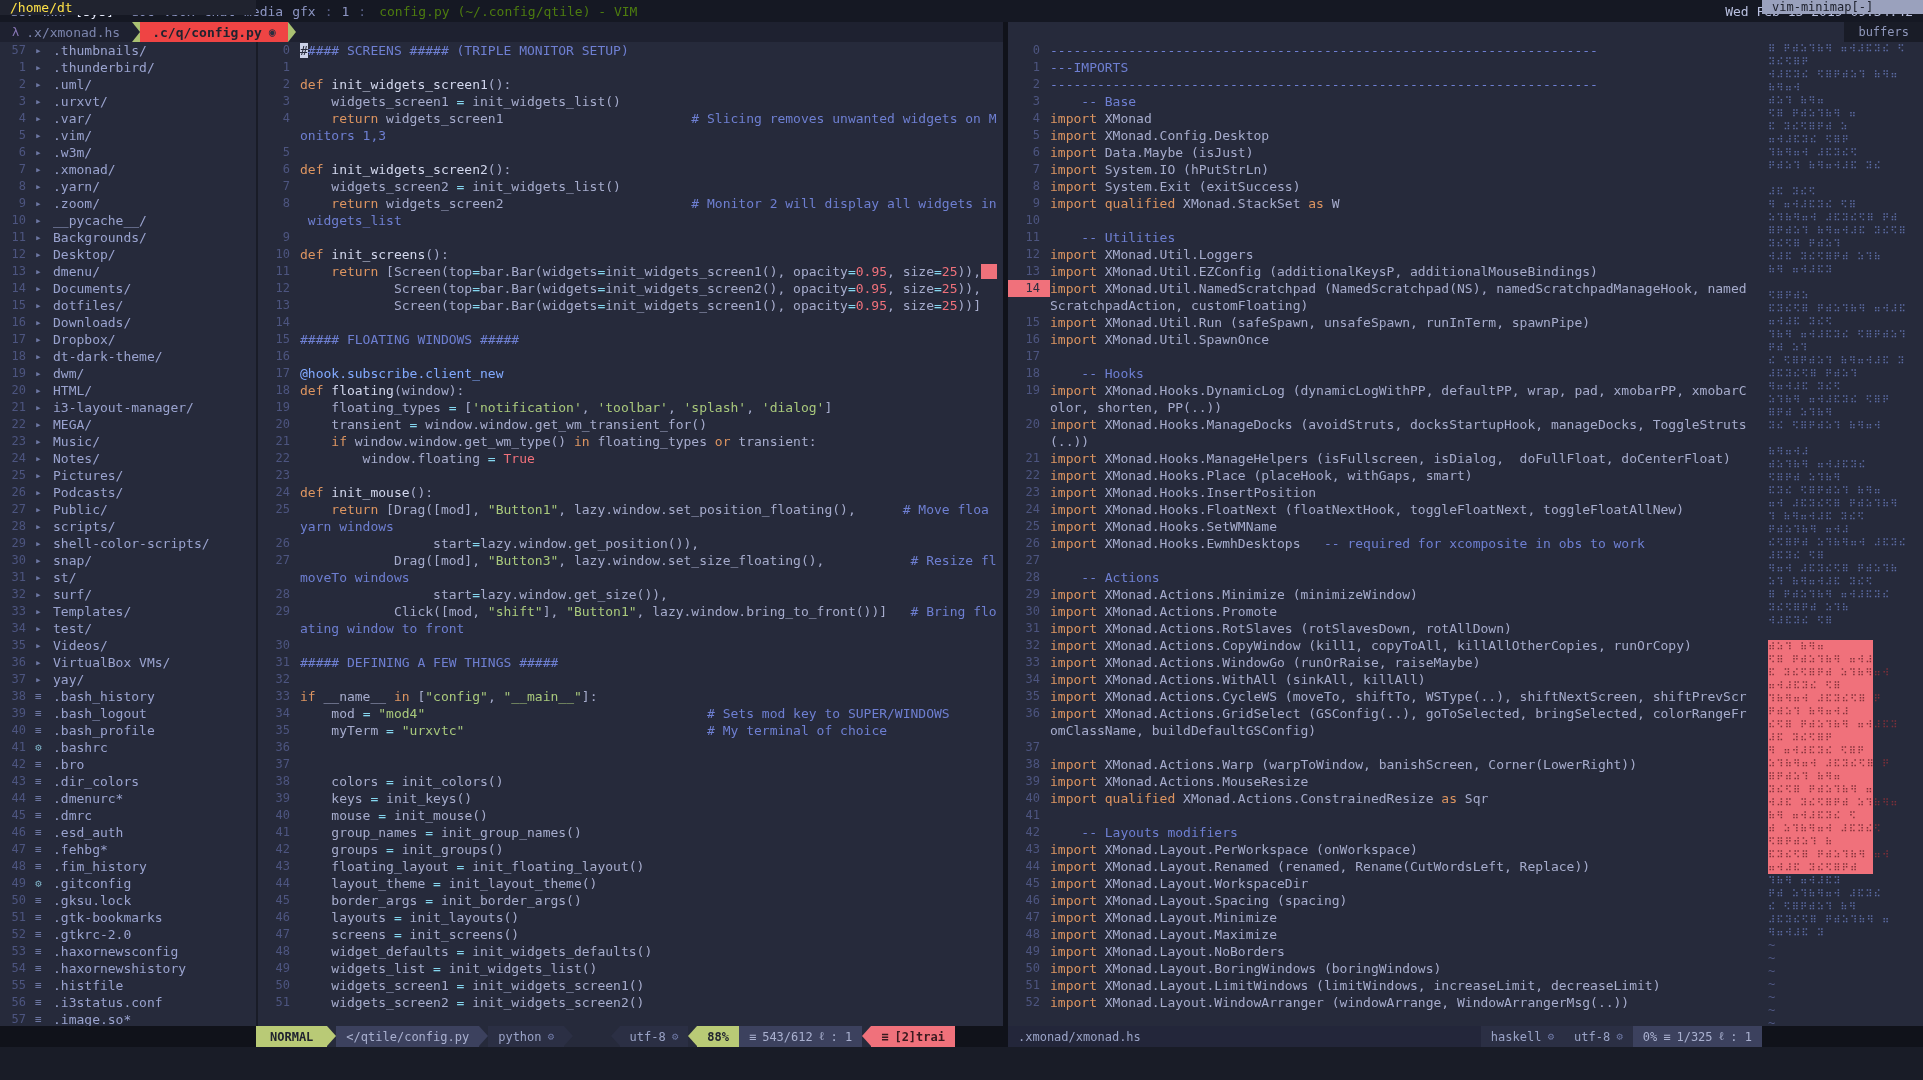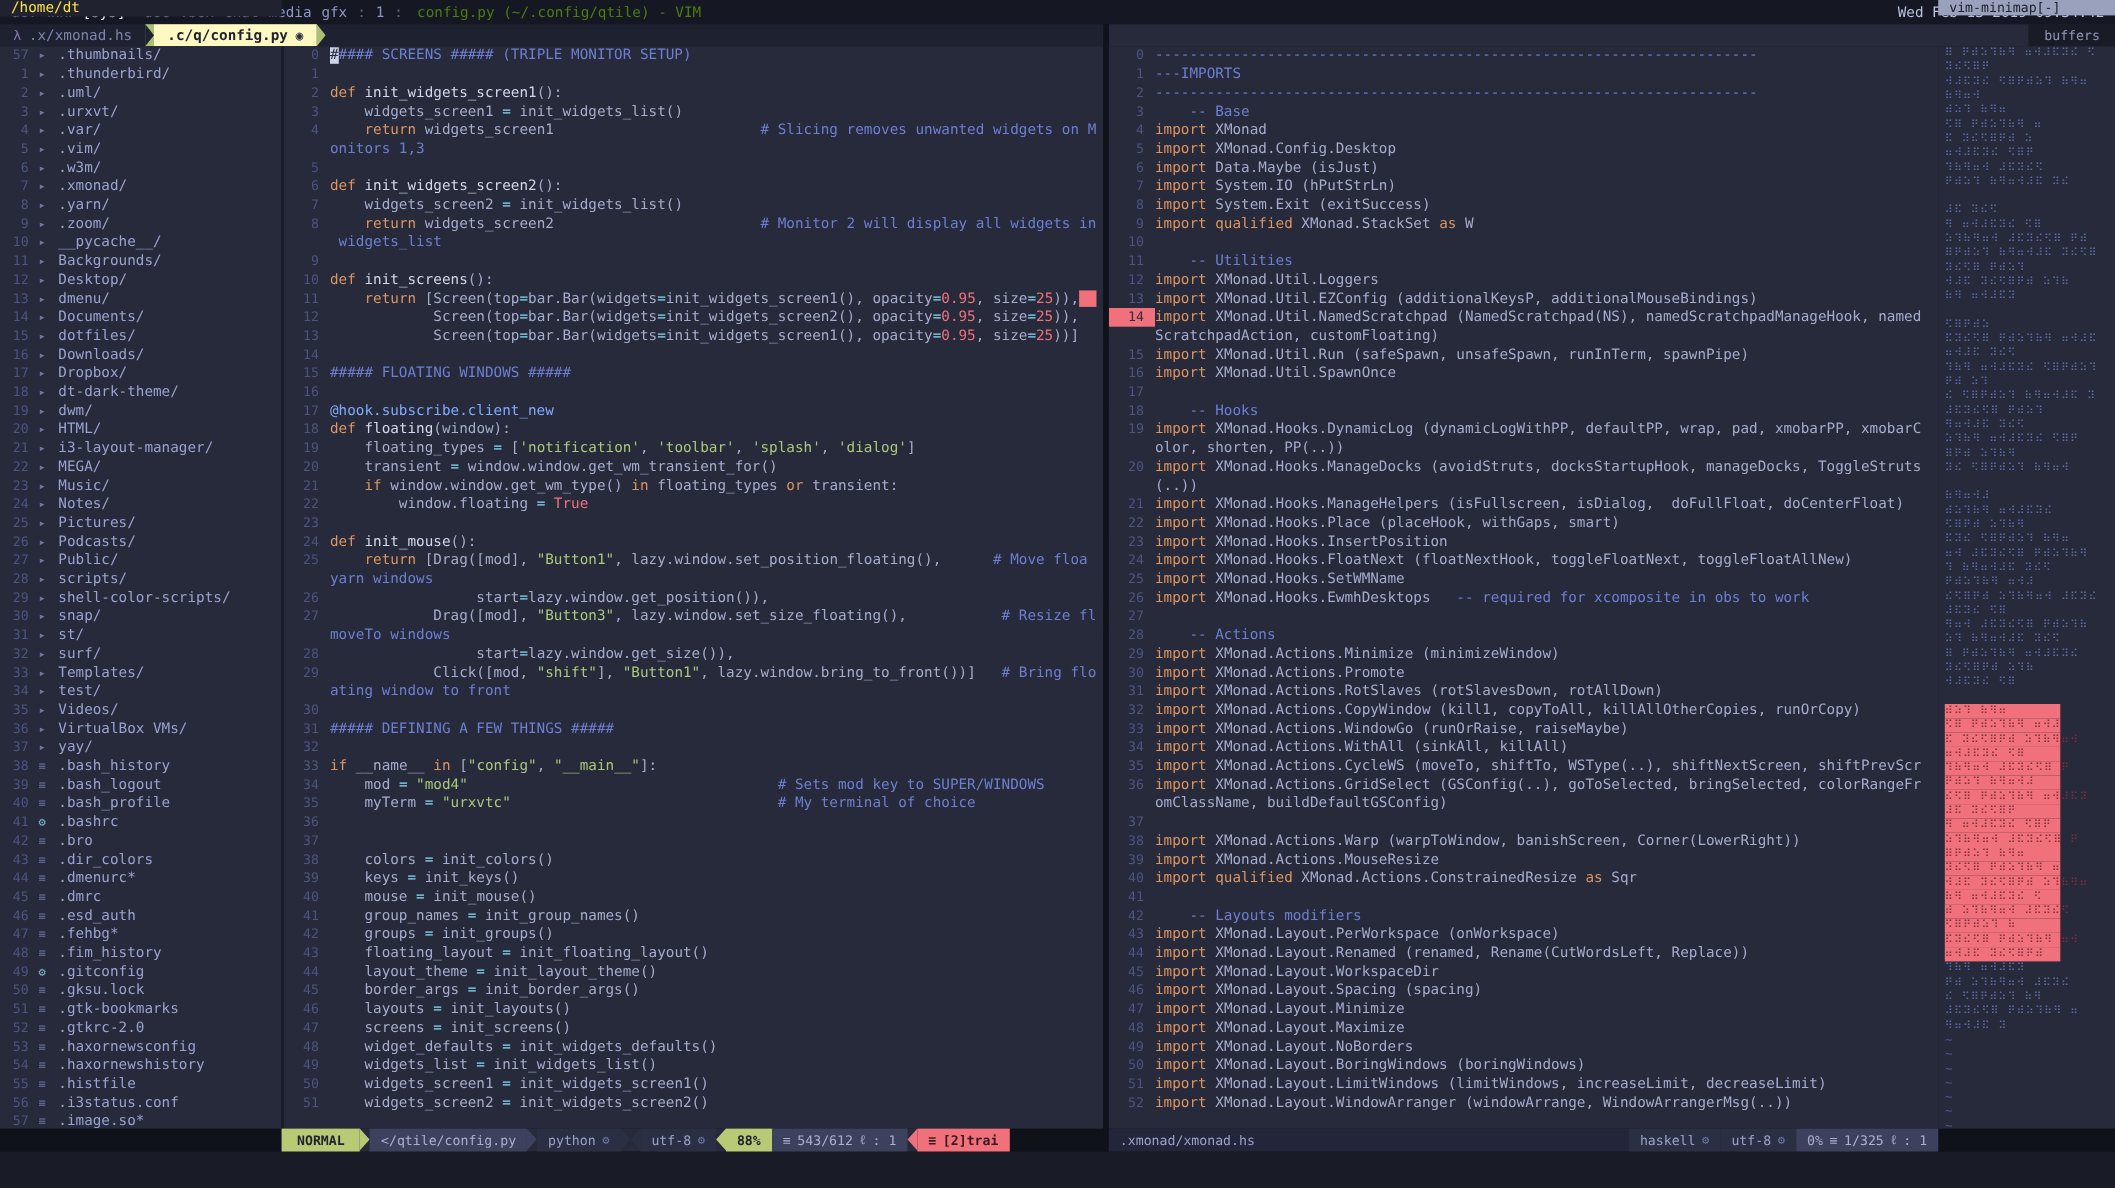--- a/index.html
+++ b/index.html
@@ -15,21 +15,21 @@
   #topbar .wmsep{color:#596087;}
   #topbar .wtitle{color:#4d7c0f;margin-left:4px;}
   #topbar .clock{margin-left:auto;color:#b9c0e0;}
 
   
   .tabline{top:22px;height:20px;display:flex;align-items:stretch;background:#1e2130;font-size:13px;}
   #tabline-left{left:0;width:1003px;}
   #tabline-right{left:1008px;width:915px;background:#262a3b;}
   .tab{display:flex;align-items:center;gap:7px;padding:0 12px;color:#7c85ad;white-space:nowrap;}
   .tab .ficon{font-size:12px;color:#8a77b8;}
-  .tab.active{background:#fef9c3;color:#20232f;font-weight:bold;}
+  .tab.active{background:#ef4444;color:#20232f;font-weight:bold;}
   .tab.active .ficon{color:#2a2e3f;}
   .tsep{width:0;height:0;border-top:10px solid transparent;border-bottom:10px solid transparent;}
   .tsep.s1{border-left:8px solid #1e2130;}
   .tsep.s2{border-left:8px solid #aac172;}
   #buffers-label{margin-left:auto;background:#191c27;color:#8f97bb;font-size:12px;
                  display:flex;align-items:center;padding:0 14px;}
 
   
   #tree-pane{left:0;top:42px;width:256px;height:984px;background:#262a3b;overflow:hidden;}
   #vsep1{left:256px;top:42px;width:2px;height:984px;background:#191c27;}
@@ -56,21 +56,21 @@
   .tlabel{color:#9aa3cf;}
 
   
   .mrow{height:13px;line-height:13px;font-size:10px;color:#5d6da6;letter-spacing:1px;white-space:pre;}
   .mrow.hl{background:#f0717b;color:#803039;width:105px;}
   .mrow.tilde{color:#4d5580;font-size:12px;}
 
   
   .statusline{top:1026px;height:21px;display:flex;align-items:stretch;font-size:12px;color:#aab1d0;}
   #tree-status{left:0;width:256px;background:#20232f;display:flex;align-items:flex-end;padding:0 10px;color:#fde047;font-size:13px;}
-  #status-left{left:256px;width:602px;background:#262a3b;}
+  #status-left{left:256px;width:699px;background:#262a3b;}
   #status-right{left:1008px;width:754px;background:#23263a;}
   #minimap-status{left:1762px;width:161px;background:#9aa1bd;color:#20232f;display:flex;align-items:center;padding:0 10px;font-size:12px;}
   .seg{display:flex;align-items:center;padding:0 10px;gap:6px;white-space:nowrap;}
   .seg.mode{background:#b9ca76;color:#20232f;font-weight:bold;padding:0 14px;}
   .seg.path{background:#3c415e;}
   .seg.ft{background:#2b2f44;color:#9aa3c7;}
   .seg.enc{background:#2b2f44;color:#9aa3c7;justify-content:flex-end;}
   .seg.pct{background:#b9ca76;color:#20232f;font-weight:bold;}
   .seg.pos{background:#3c415e;}
   .seg.warn{background:#f0717b;color:#3a1a1e;font-weight:bold;}

